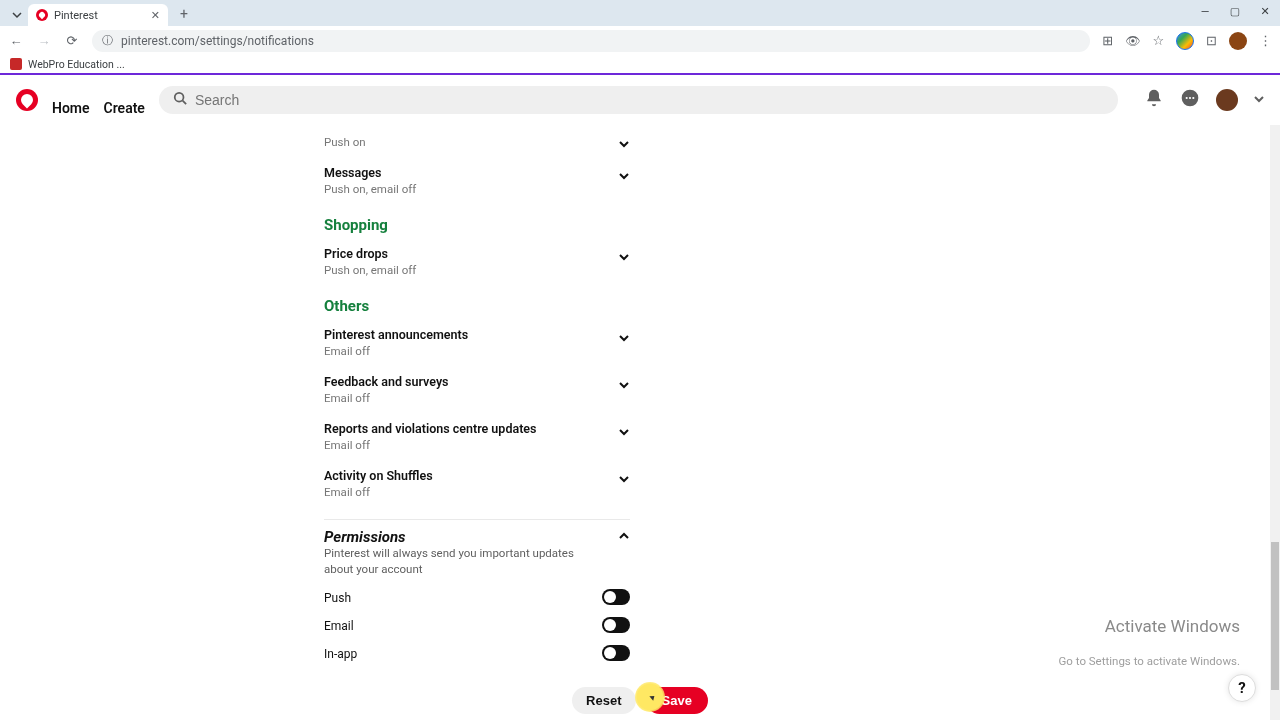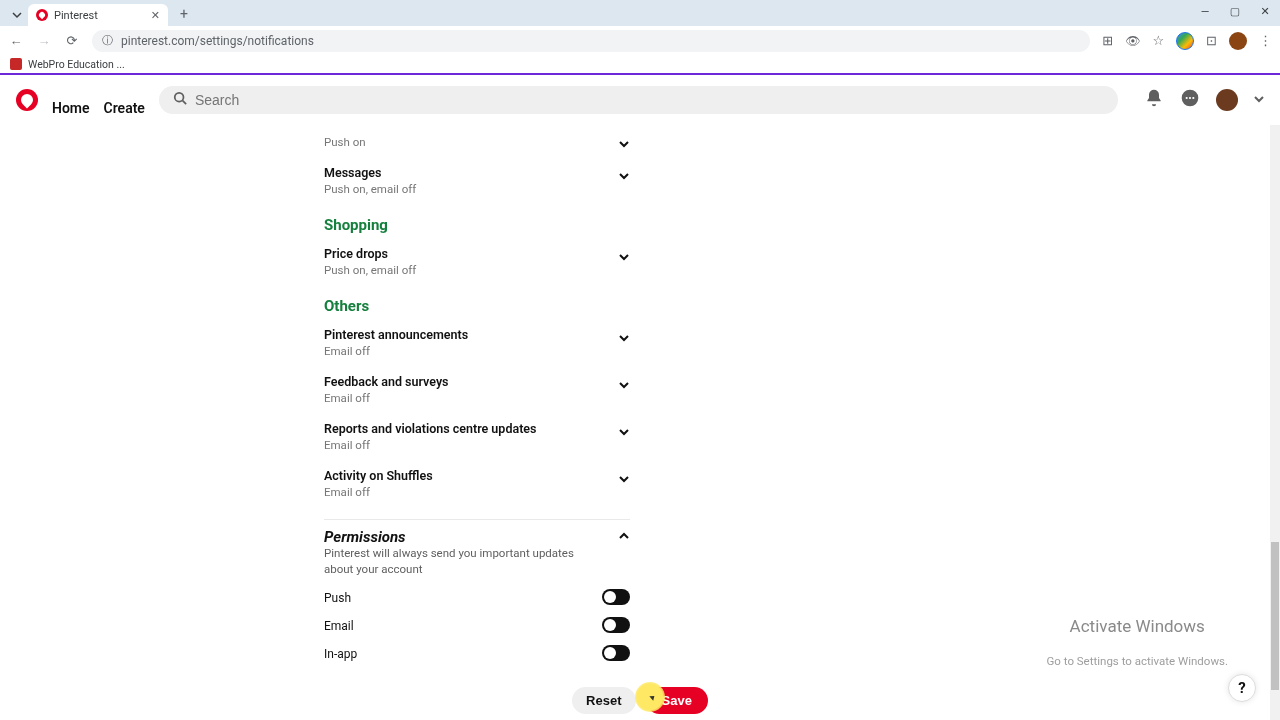--- a/index.html
+++ b/index.html
@@ -294,23 +294,23 @@
     background: #fff;
     border: 1px solid #ddd;
     box-shadow: 0 0 6px rgba(0,0,0,0.1);
     display: flex; align-items: center; justify-content: center;
     font-weight: 700; color: #111; font-size: 15px;
   }
 
   
   .watermark {
     position: absolute;
-    right: 52px;
+    right: 40px;
     bottom: 52px;
-    text-align: center;
+    text-align: right;
     color: #9e9e9e;
   }
   .watermark .t1 { font-size: 17px; font-weight: 400; color: #8a8a8a; }
   .watermark .t2 { font-size: 11.5px; color: #9e9e9e; margin-top: 18px; }
 
   .scrollbar {
     position: absolute;
     right: 0; top: 125px; bottom: 0;
     width: 10px;
     background: #f1f1f1;

